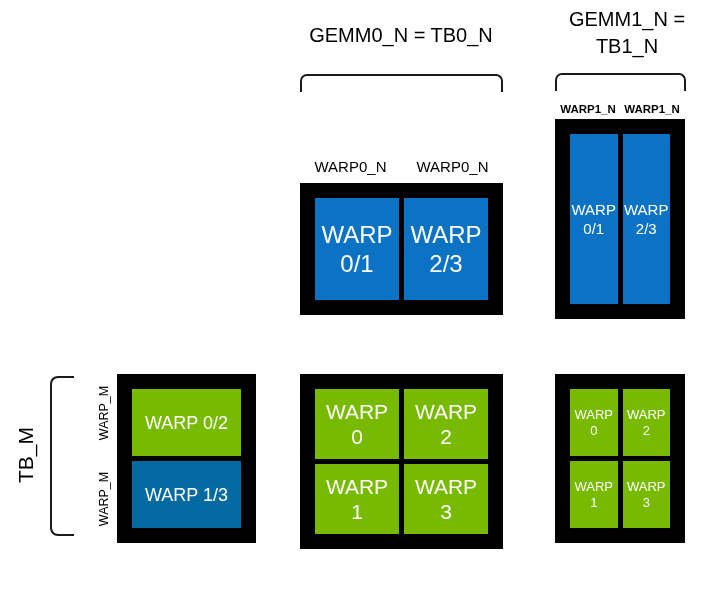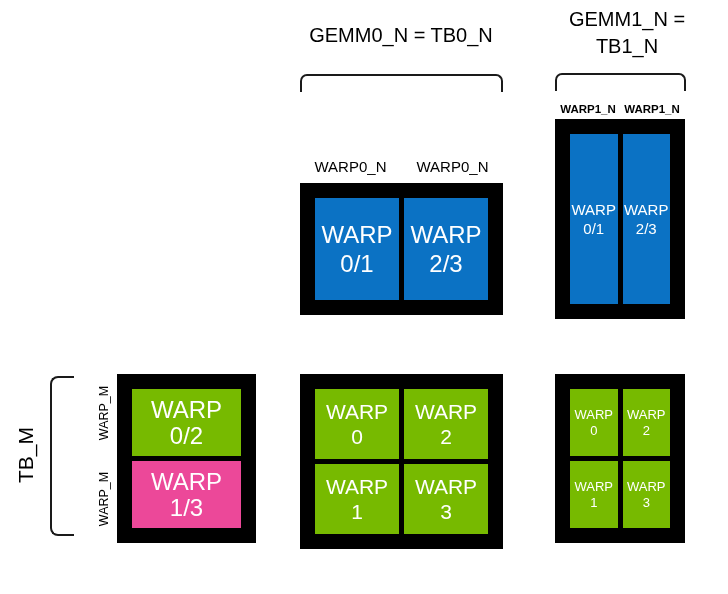--- a/index.html
+++ b/index.html
@@ -126,21 +126,21 @@
     grid-template-columns: 1fr 1fr;
   }
   #grp-blue-gemm1 .cell { font-size: 15px; line-height: 19px; }
 
   
   #grp-green-left {
     left: 117px; top: 374px; width: 139px; height: 169px;
     grid-template-columns: 1fr;
     grid-template-rows: 1fr 1fr;
   }
-  #grp-green-left .cell { font-size: 24px; line-height: 26px; }
+  #grp-green-left .cell { font-size: 18px; line-height: 26px; }
 
   
   #grp-green-mid {
     left: 300px; top: 374px; width: 203px; height: 175px;
     grid-template-columns: 1fr 1fr;
     grid-template-rows: 1fr 1fr;
   }
   #grp-green-mid .cell { font-size: 21px; line-height: 25px; }
 
   
@@ -197,21 +197,21 @@
 
   <div class="bracket-left" id="bracket-tbm"></div>
 
   <div class="rot-label lbl-warpm" id="lbl-warpm-a">WARP_M</div>
   <div class="rot-label lbl-warpm" id="lbl-warpm-b">WARP_M</div>
 
   <div class="group" id="grp-green-left">
     <div class="cell" style="background:#77ba00">
       <span class="l1">WARP 0/2</span>
     </div>
-    <div class="cell" style="background:#ec4899">
+    <div class="cell" style="background:#0369a1">
       <span class="l1">WARP 1/3</span>
     </div>
   </div>
 
   <div class="group" id="grp-green-mid">
     <div class="cell" style="background:#77ba00">
       <span class="l1">WARP</span>
       <span class="l2">0</span>
     </div>
     <div class="cell" style="background:#77ba00">

